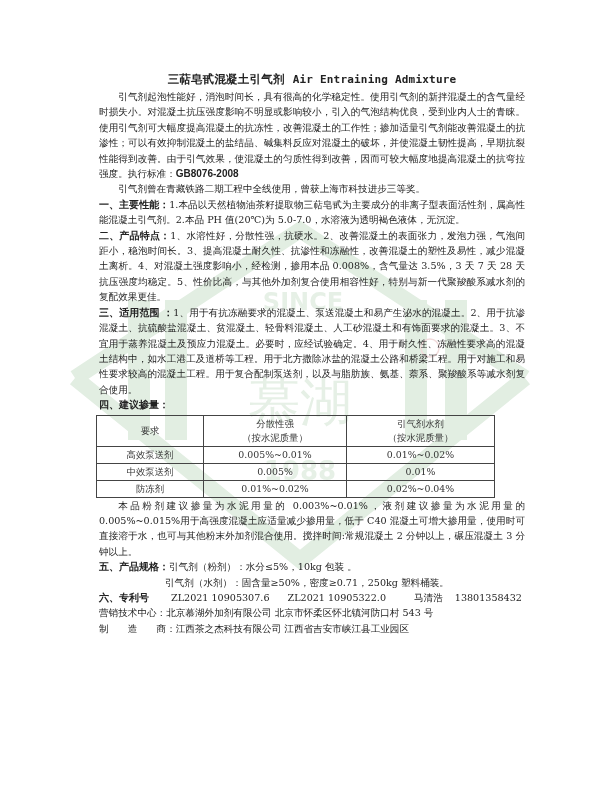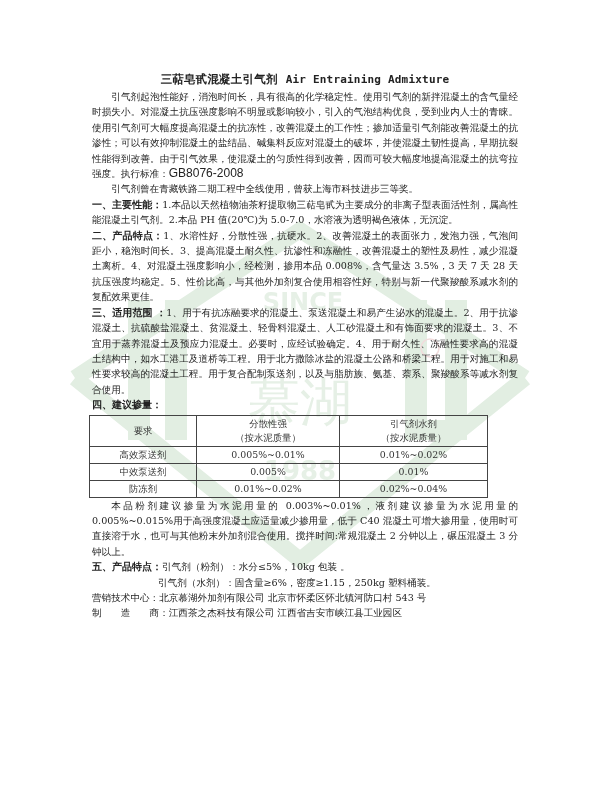--- a/index.html
+++ b/index.html
@@ -2,29 +2,29 @@
 <html><head>
 <meta charset="utf-8">
 <style>
   html, body { margin:0; padding:0; }
   body {
     width:600px; height:800px; background:#ffffff; position:relative; overflow:hidden;
     font-family: "DejaVu Serif", "Liberation Serif", serif;
     color:#222;
   }
   .watermark { position:absolute; left:0; top:0; width:600px; height:800px; pointer-events:none; z-index:0; }
-  .page { position:absolute; left:92px; top:72px; width:426px; z-index:1; }
+  .page { position:absolute; left:99px; top:72px; width:426px; z-index:1; }
   .title {
     text-align:center; font-size:11.5px; font-weight:bold; margin:0 0 2px 0; letter-spacing:0.2px;
   }
   .title .en { font-family: "DejaVu Sans Mono", "Liberation Mono", monospace; font-weight:bold; margin-left:8px; font-size:11px;}
   p { margin:0; font-size:9.6px; line-height:15.4px; text-align:justify; }
   .indent { text-indent:2em; }
   .h { font-family: "DejaVu Sans", "Liberation Sans", sans-serif; font-weight:bold; font-size:10px; }
-  .std { font-family: "Liberation Sans", sans-serif; font-size:12px; }
+  .std { font-family: "Liberation Sans", sans-serif; font-size:10px;font-weight:bold; }
   table { border-collapse:collapse; width:399px; margin-left:-3px; margin-top:2px; font-size:9.4px; }
   td { border:1px solid #444; text-align:center; line-height:14px; padding:1px 2px; color:#333; }
   .c1 { width:102px; } .c2 { width:138px; }
   .spec2 { padding-left:66px; }
   .gap { display:inline-block; }
 </style>
 </head>
 <body>
 
 <svg class="watermark" viewBox="0 0 600 800">
@@ -78,18 +78,21 @@
     <tr>
       <td>防冻剂</td>
       <td>0.01%~0.02%</td>
       <td>0.02%~0.04%</td>
     </tr>
   </tbody>
     </table>
 
   <p class="indent">本品粉剂建议掺量为水泥用量的 0.003%~0.01%，液剂建议掺量为水泥用量的 0.005%~0.015%用于高强度混凝土应适量减少掺用量，低于 C40 混凝土可增大掺用量，使用时可直接溶于水，也可与其他粉末外加剂混合使用。搅拌时间:常规混凝土 2 分钟以上，碾压混凝土 3 分钟以上。</p>
 
-  <p><span class="h">五、产品特点：</span><span>引气剂（粉剂）：水分≤5%，10kg 包装 。</span></p>
-  <p class="spec2">引气剂（水剂）：固含量≥6%，密度≥1.15，250kg 塑料桶装。</p>
+  <p><span class="h">五、产品规格：</span><span>引气剂（粉剂）：水分≤5%，10kg 包装 。</span></p>
+  <p class="spec2">引气剂（水剂）：固含量≥50%，密度≥0.71，250kg 塑料桶装。</p>
 
+  <p>
+    <span class="h">六、专利号</span><span class="gap" style="width:22px"></span><span>ZL2021 10905307.6</span><span class="gap" style="width:18px"></span><span>ZL2021 10905322.0</span><span class="gap" style="width:28px"></span><span>马清浩</span><span class="gap" style="width:12px"></span><span>13801358432</span>
+  </p>
   <p><span>营销技术中心：</span><span>北京慕湖外加剂有限公司  北京市怀柔区怀北镇河防口村 543 号</span></p>
   <p><span>制　　造　　商：</span><span>江西茶之杰科技有限公司  江西省吉安市峡江县工业园区</span></p>
 </div>
 
 </body></html>

